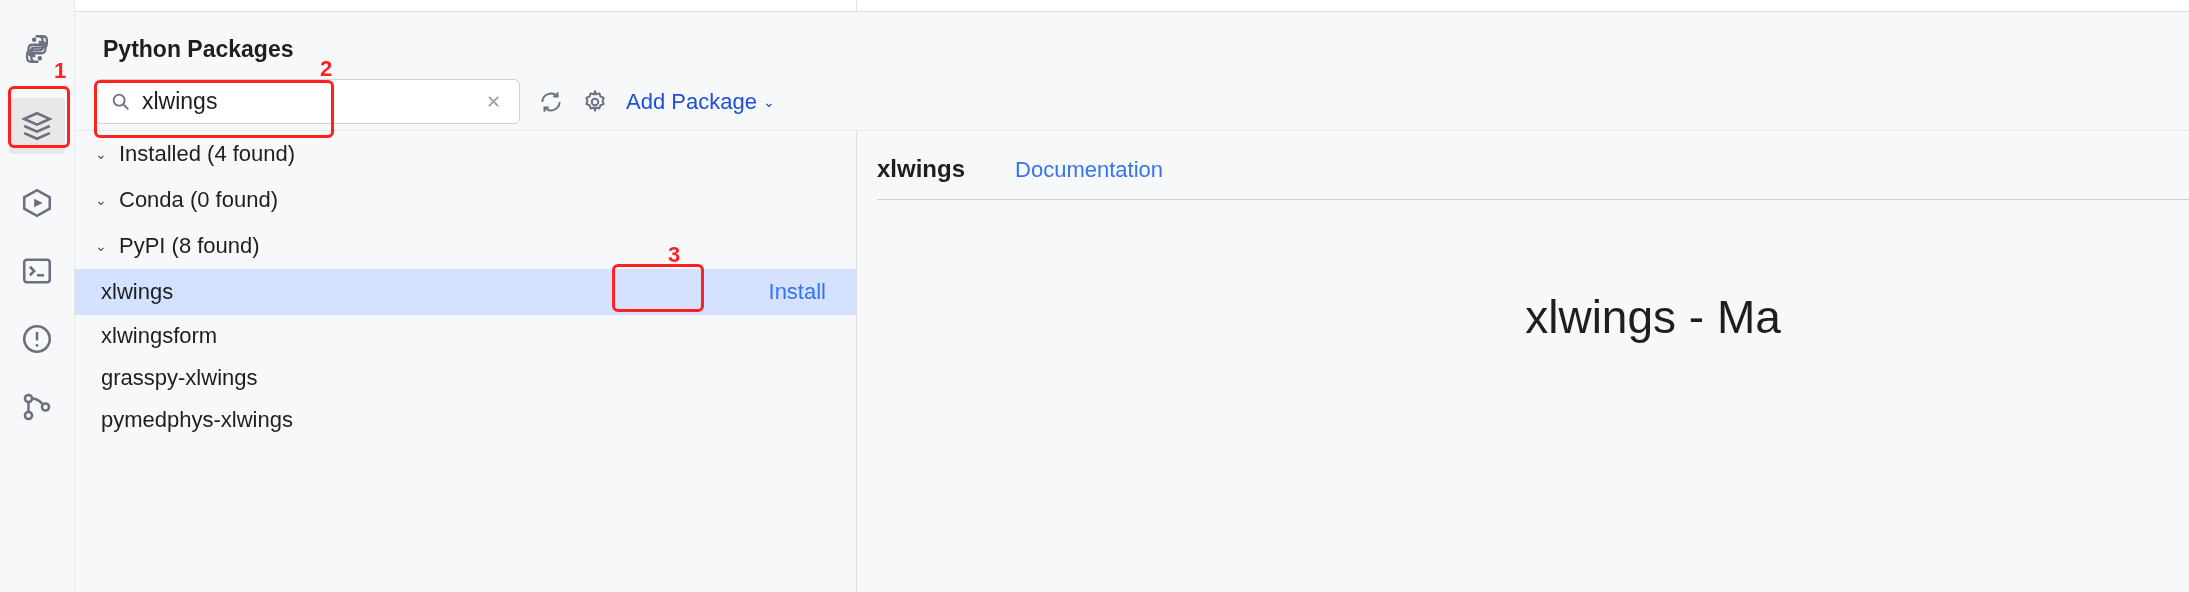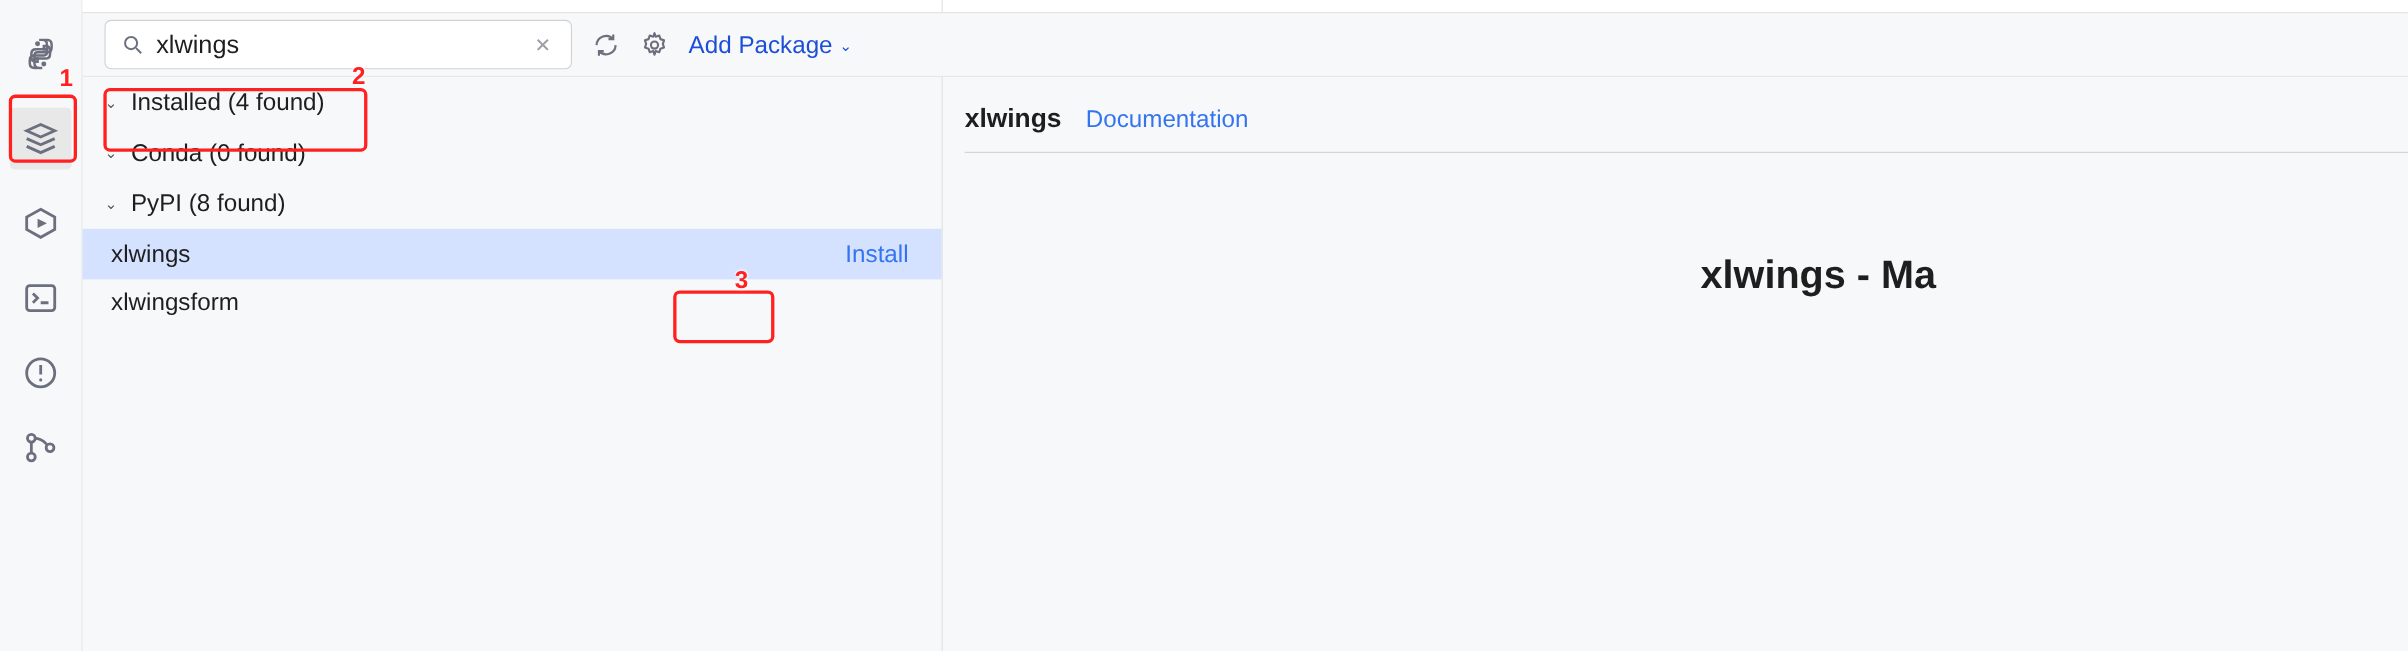--- a/index.html
+++ b/index.html
@@ -181,28 +181,29 @@
     }
     .pkg-name {
       font-size: 24px;
       font-weight: 700;
       color: #1e1e1e;
     }
     .doc-link {
       font-size: 22px;
       color: #3574f0;
       cursor: pointer;
+      margin-left: 28px;
     }
     .details-body {
       padding-top: 90px;
       text-align: center;
     }
     .details-title {
-      font-size: 36px;
-      font-weight: 700;
+      font-size: 46px;
+      font-weight: 400;
       color: #1e1e1e;
       white-space: nowrap;
       overflow: hidden;
       padding-left: 240px;
     }
     .callout {
       position: absolute;
       border: 3px solid #ff2020;
       border-radius: 6px;
       pointer-events: none;
@@ -269,20 +270,21 @@
         <path d="M8 6c5 0 7 3 8 4"></path>
       </svg>
   </div>
 </div>
 
 <div class="main-area">
   <div class="top-strip">
     <div class="top-strip-left"></div>
   </div>
 
+  <div class="panel-title">Python Packages</div>
 
   <div class="toolbar">
     <div class="search-wrap">
       <svg viewBox="0 0 24 24" fill="none" stroke="currentColor" stroke-width="2">
           <circle cx="10" cy="10" r="6"></circle>
           <path d="M20 20l-5-5"></path>
         </svg>
       <input class="search-input" value="xlwings" placeholder="" style="">
       <span class="clear-x">✕</span>
     </div>
@@ -321,20 +323,26 @@
         <span>PyPI (8 found)</span>
       </div>
 
       <div class="result-row selected">
         <span>xlwings</span>
         <span class="install-link">Install</span>
       </div>
       <div class="result-row">
         <span>xlwingsform</span>
       </div>
+      <div class="result-row">
+        <span>grasspy-xlwings</span>
+      </div>
+      <div class="result-row">
+        <span>pymedphys-xlwings</span>
+      </div>
     </div>
 
     <div class="details-col">
       <div class="details-header">
         <span class="pkg-name">xlwings</span>
         <span class="doc-link">Documentation</span>
       </div>
       <div class="details-body">
         <div class="details-title">xlwings - Ma</div>
       </div>

